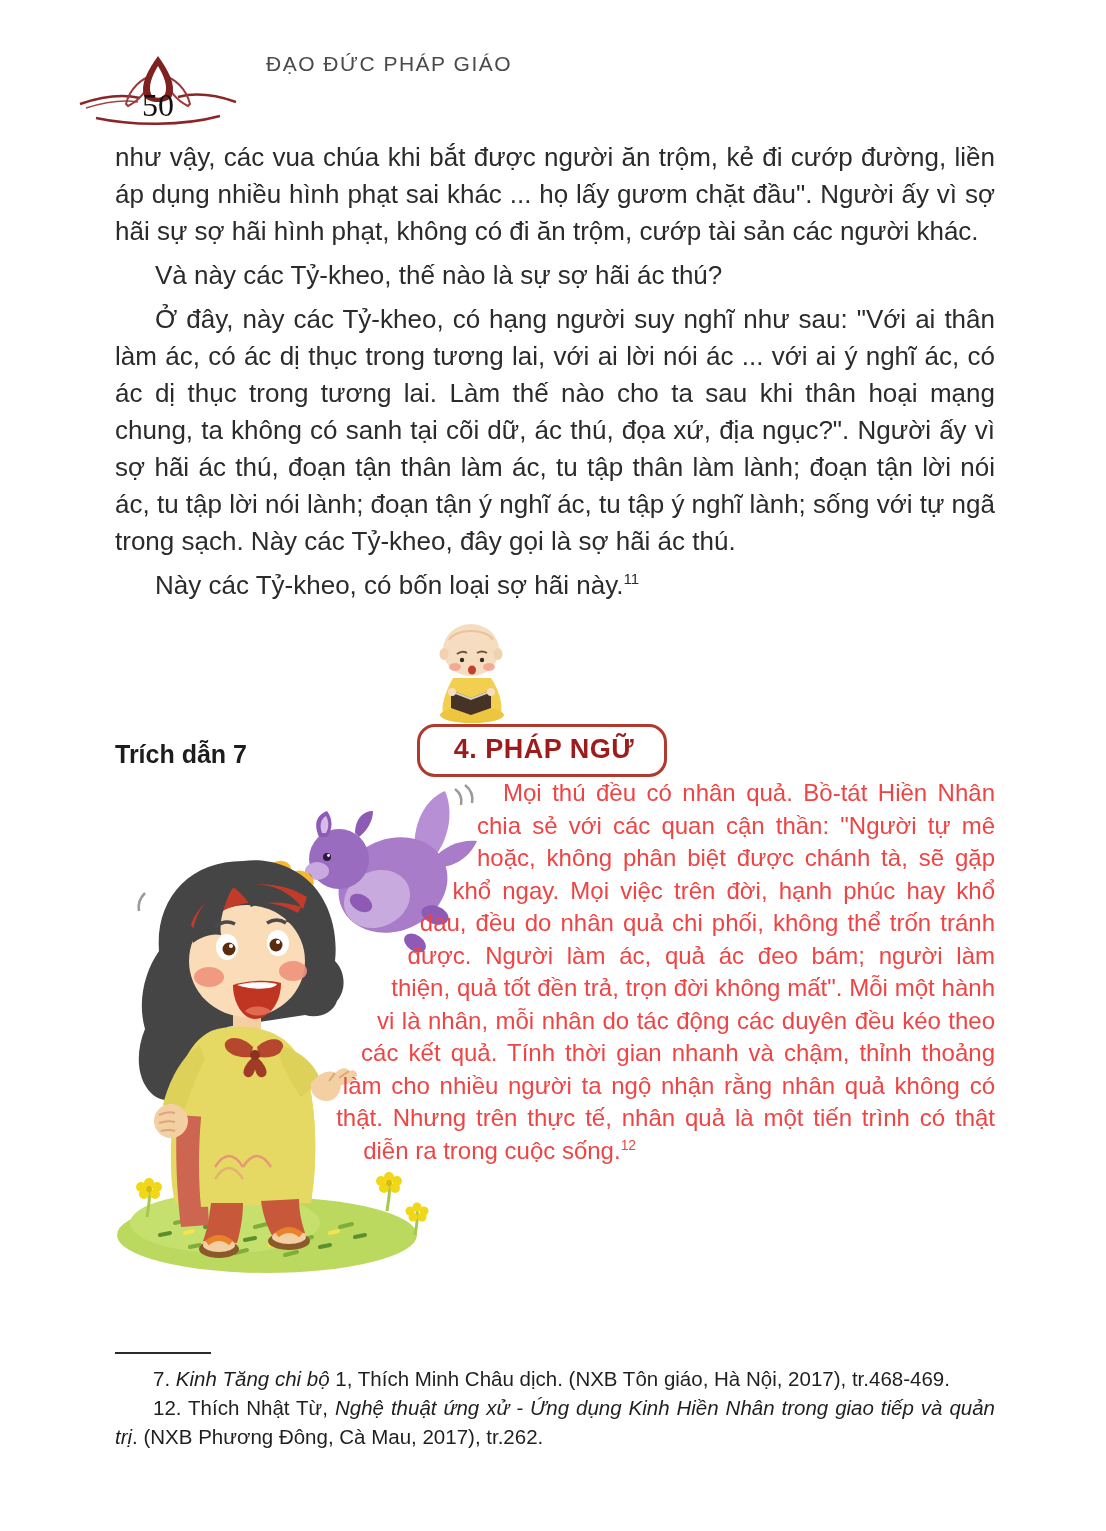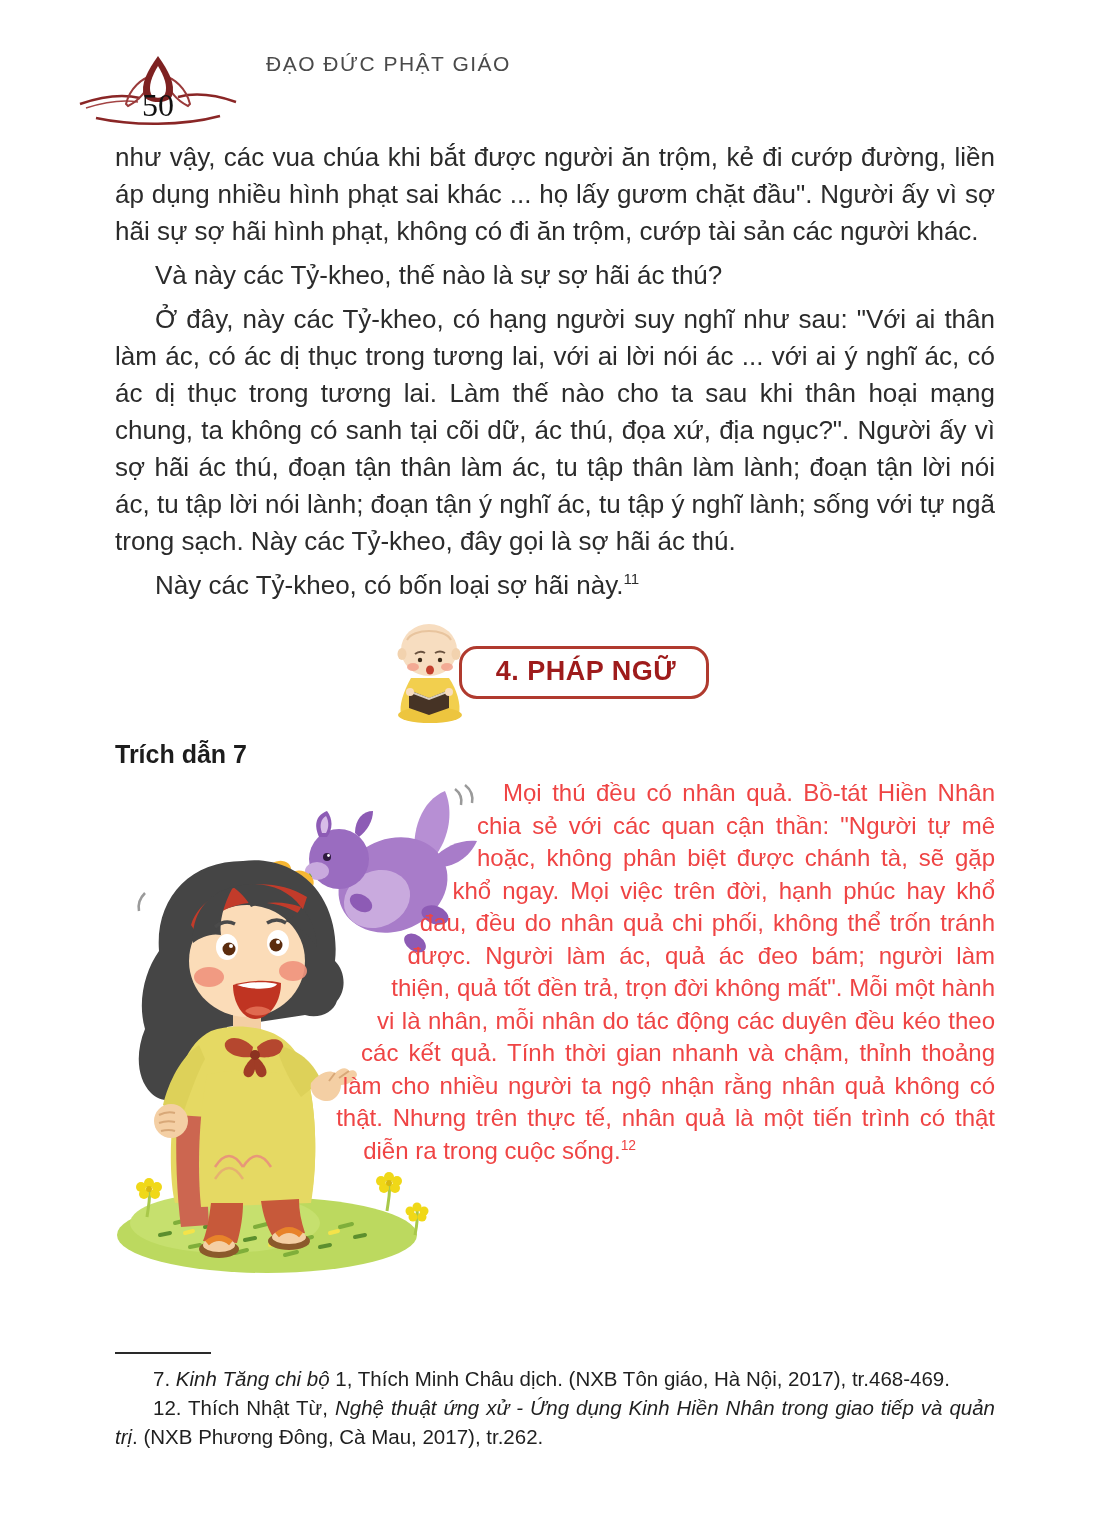--- a/index.html
+++ b/index.html
@@ -45,24 +45,25 @@
     margin-bottom: 7px;
   }
   .body-p.no-indent { text-indent: 0; }
   sup.fn-ref { font-size: 58%; vertical-align: super; line-height: 0; }
 
   
   .section-badge-row {
     width: fit-content;
     margin: 16px auto 0 auto;
     display: flex;
-    align-items: center;
+    align-items: flex-start;
     position: relative;
     left: -6px;
     height: 104px;
+    flex-direction: column;
   }
   .monk-icon { position: relative; z-index: 2; width: 84px; height: 104px; flex: 0 0 auto; }
   .badge-pill {
     position: relative; z-index: 1;
     margin-left: -14px;
     background: #ffffff;
     border: 3px solid #b03a2e;
     border-radius: 18px;
     padding: 7px 30px 9px 34px;
     box-shadow: 0 0 0 3px #ffffff inset;
@@ -139,21 +140,21 @@
         <path d="M48 52 C 52 36, 64 26, 74 24 C 70 38, 62 48, 50 54 Z" fill="none" stroke="#9a3a3a" stroke-width="2"></path>
         <path d="M112 52 C 108 36, 96 26, 86 24 C 90 38, 98 48, 110 54 Z" fill="none" stroke="#9a3a3a" stroke-width="2"></path>
 
         <path d="M80 4 C 70 18, 62 32, 66 44 C 70 52, 90 52, 94 44 C 98 32, 90 18, 80 4 Z" fill="#7e2121"></path>
         <path d="M80 14 C 74 24, 70 34, 73 42 C 76 47, 84 47, 87 42 C 90 34, 86 24, 80 14 Z" fill="#ffffff"></path>
 
         <text x="80" y="64" text-anchor="middle" font-family="Liberation Serif, DejaVu Serif, serif" font-size="32" fill="#111111">50</text>
       </svg>
 
     </div>
-    <div class="header-title">ĐẠO ĐỨC PHẬT GIÁO</div>
+    <div class="header-title">ĐẠO ĐỨC PHÁP GIÁO</div>
   </header>
 
   <main class="main-text">
     <p class="body-p no-indent"><span>như vậy, các vua chúa khi bắt được người ăn trộm, kẻ đi cướp đường, liền áp dụng nhiều hình phạt sai khác ... họ lấy gươm chặt đầu". Người ấy vì sợ hãi sự sợ hãi hình phạt, không có đi ăn trộm, cướp tài sản các người khác.</span><sup class="fn-ref"></sup></p>
     <p class="body-p"><span>Và này các Tỷ-kheo, thế nào là sự sợ hãi ác thú?</span><sup class="fn-ref"></sup></p>
     <p class="body-p"><span>Ở đây, này các Tỷ-kheo, có hạng người suy nghĩ như sau: "Với ai thân làm ác, có ác dị thục trong tương lai, với ai lời nói ác ... với ai ý nghĩ ác, có ác dị thục trong tương lai. Làm thế nào cho ta sau khi thân hoại mạng chung, ta không có sanh tại cõi dữ, ác thú, đọa xứ, địa ngục?". Người ấy vì sợ hãi ác thú, đoạn tận thân làm ác, tu tập thân làm lành; đoạn tận lời nói ác, tu tập lời nói lành; đoạn tận ý nghĩ ác, tu tập ý nghĩ lành; sống với tự ngã trong sạch. Này các Tỷ-kheo, đây gọi là sợ hãi ác thú.</span><sup class="fn-ref"></sup></p>
     <p class="body-p"><span>Này các Tỷ-kheo, có bốn loại sợ hãi này.</span><sup class="fn-ref">11</sup></p>
 
     <div class="section-badge-row">
       <div class="monk-icon">

